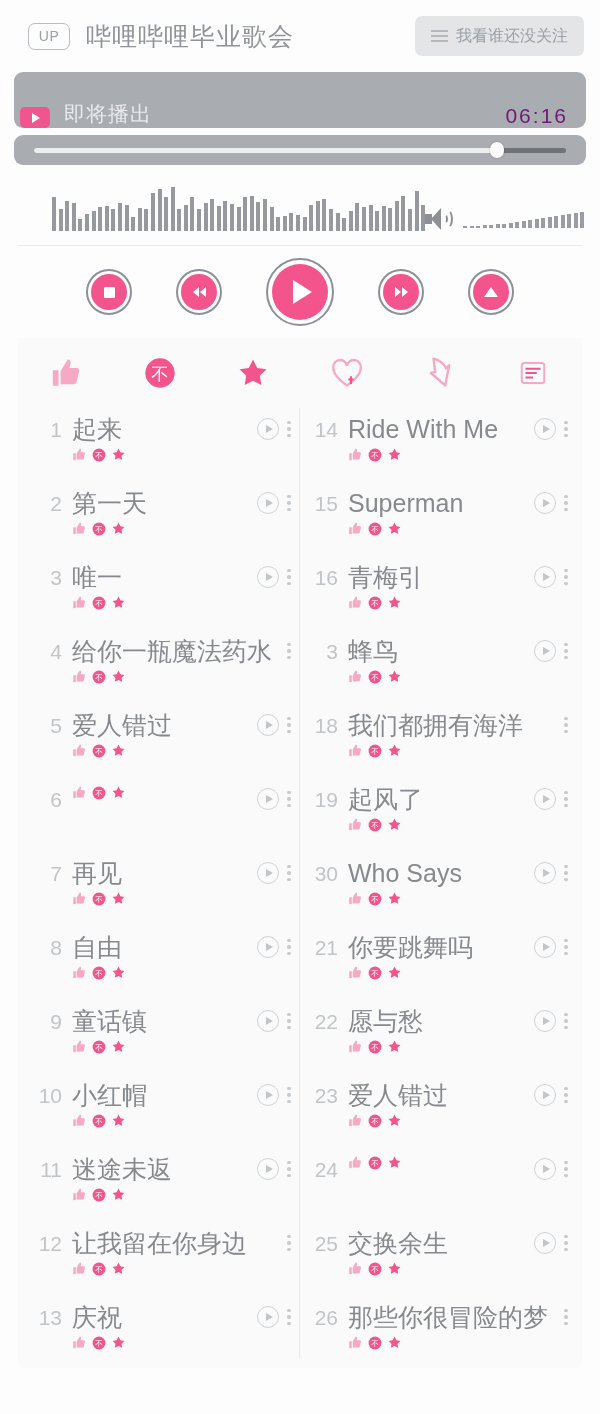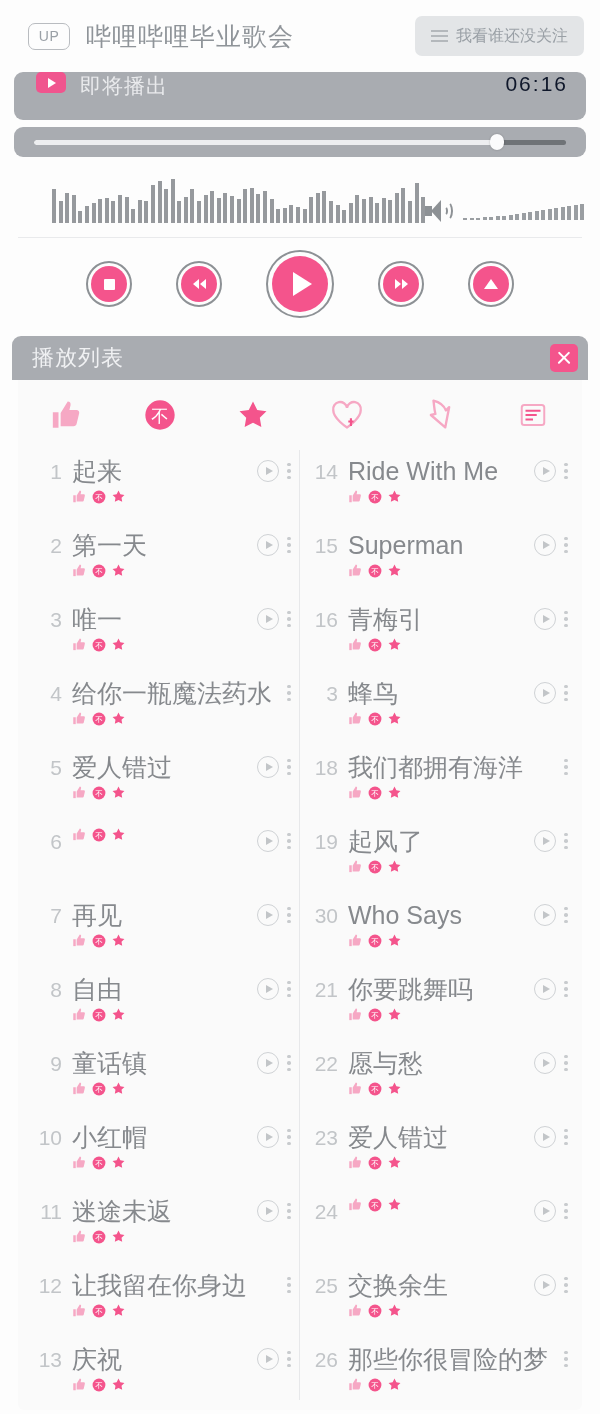--- a/index.html
+++ b/index.html
@@ -29,34 +29,34 @@
     margin-left: auto; background: #e3e5e7; border-radius: 7px;
     height: 40px; padding: 0 16px; display: flex; align-items: center; gap: 8px;
     color: #9aa0a6; font-size: 16px; white-space: nowrap;
   }
   .hamburger { display: flex; flex-direction: column; gap: 3px; flex: 0 0 auto; }
   .hamburger i { display: block; width: 17px; height: 1.8px; background: #b4b8bc; }
 
   
   .player-wrap { padding: 0 14px; }
   .nowplaying {
-    background: #a9acb1; border-radius: 9px; height: 48px;
-    display: flex; align-items: flex-start; padding: 0 18px 0 22px;
+    background: #a9acb1; border-radius: 9px; height: 56px;
+    display: flex; align-items: flex-end; padding: 0 18px 0 6px;
   }
   .yt-icon {
     width: 30px; height: 21px; border-radius: 5px; background: #f0558e;
     display: flex; align-items: center; justify-content: center; flex: 0 0 auto;
   }
   .yt-icon .tri {
     width: 0; height: 0; border-left: 8px solid #fff;
     border-top: 5px solid transparent; border-bottom: 5px solid transparent;
     margin-left: 2px;
   }
   .nowplaying .label { margin-left: 14px; color: #e9eaec; font-size: 21px; letter-spacing: 1px; }
-  .nowplaying .time { margin-left: auto; color: #0f172a; font-size: 21px; letter-spacing: 2px; }
+  .nowplaying .time { margin-left: auto; color: #701a75; font-size: 21px; letter-spacing: 2px; }
 
   .progress-outer {
     margin-top: 7px; background: #a9acb1; border-radius: 9px; height: 30px;
     display: flex; align-items: center; padding: 0 20px;
   }
   .progress-track {
     position: relative; width: 100%; height: 5px; border-radius: 3px; background: #6f7377;
   }
   .progress-fill {
     position: absolute; left: 0; top: 0; bottom: 0; background: #edeef0; border-radius: 3px;
@@ -348,27 +348,20 @@
       </div>
       <div class="ctrl sz-sm">
         <span class="ctrl-ring">
           <span class="ctrl-disc">
             <span class="g-eject"></span>
           </span>
         </span>
       </div>
     </div>
 
-  <div class="playlist-head">
-    <span class="title">播放列表</span>
-    <span class="close-btn">
-        <i></i>
-        <i></i>
-      </span>
-  </div>
 
   <div class="panel-body">
     <div class="filter-row" id="filterRow">
         <div class="filter-icon">
           <svg width="34" height="34" viewBox="0 0 24 24">
             <path fill="#f6a8c4" d="M2 10h4v11H2z"></path>
             <path fill="#f6a8c4" d="M7.5 10.5 12.5 2.5c1.6 0 2.3 1.2 2 2.6l-.8 3.4h5c1.3 0 2.2 1.1 1.9 2.3l-1.8 7.4c-.2 1-1.1 1.8-2.2 1.8H7.5z"></path>
           </svg>
         </div>
         <div class="filter-icon">

